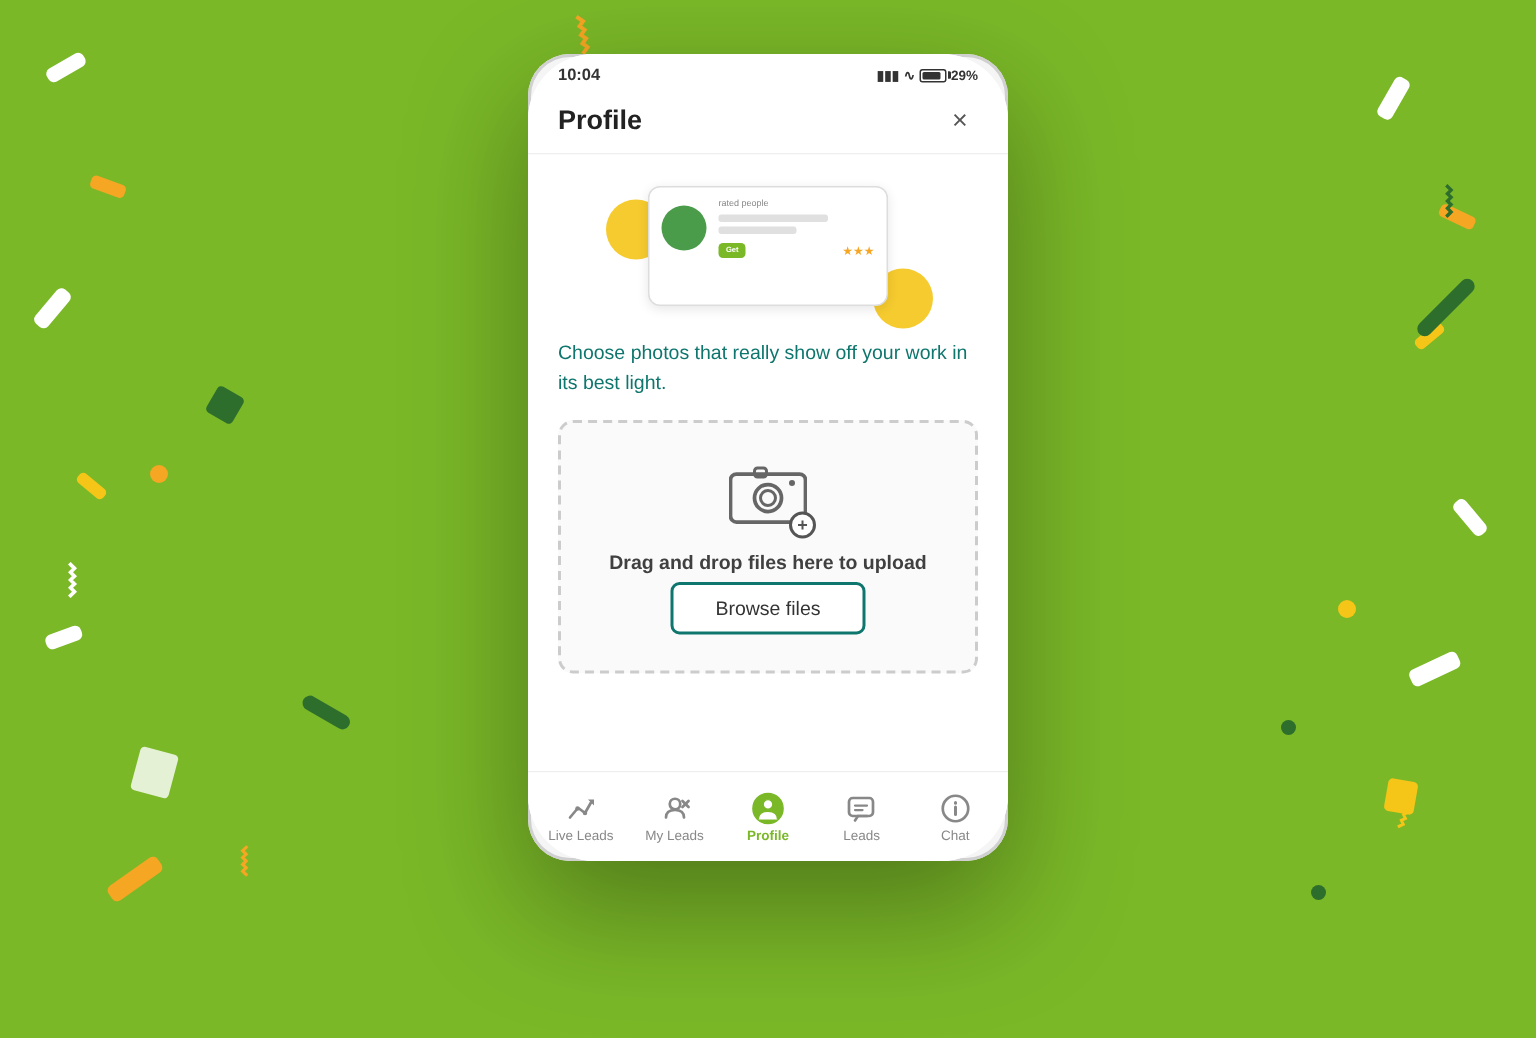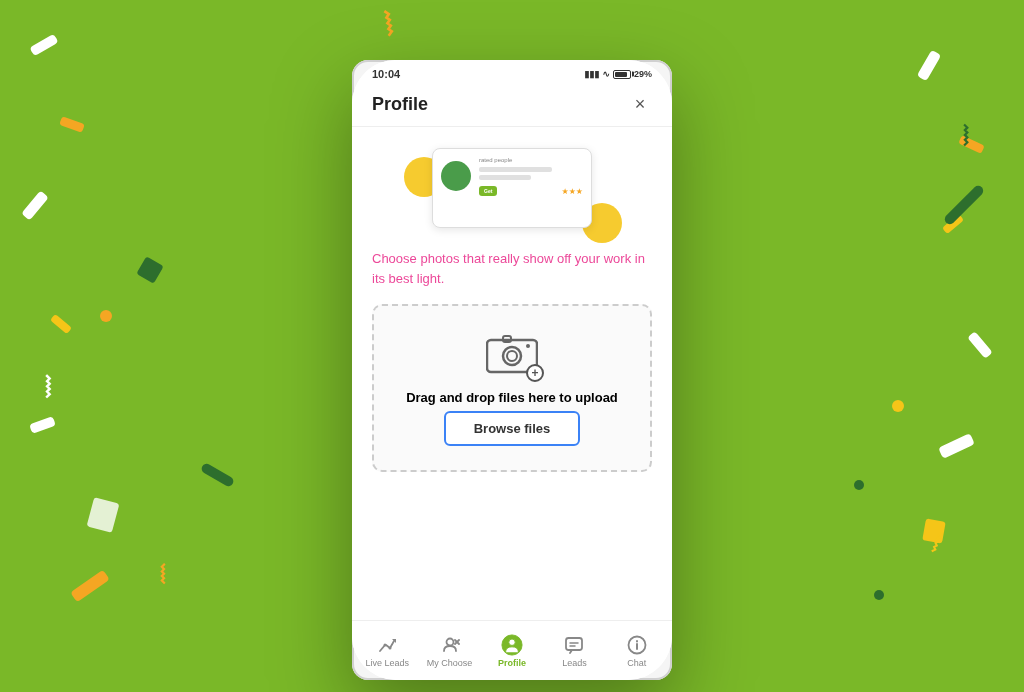--- a/index.html
+++ b/index.html
@@ -29,27 +29,26 @@
       position: absolute;
       left: 50%;
       top: 50%;
       transform: translate(-50%, -50%);
       width: 320px;
       height: 620px;
     }
 
     .phone-frame {
       width: 320px;
-      height: 620px;
+      height: 538px;
       background: #f5f5f5;
-      border-radius: 16px;
+      border-radius: 28px;
       box-shadow: 0 30px 80px rgba(0,0,0,0.35), inset 0 0 0 2px #d0d0d0;
       position: relative;
       overflow: hidden;
-      margin-top: 24px;
     }
 
     
     .phone-notch {
       position: absolute;
       top: 10px;
       left: 50%;
       transform: translateX(-50%);
       width: 80px;
       height: 6px;
@@ -237,21 +236,21 @@
     
     .upload-title {
       font-size: 20px;
       font-weight: 800;
       color: #222;
       line-height: 1.3;
       margin-bottom: 10px;
     }
     .upload-subtitle {
       font-size: 13px;
-      color: #ec4899;
+      color: #0f766e;
       line-height: 1.5;
       margin-bottom: 16px;
     }
 
     
     .drop-zone {
       border: 2px dashed #ccc;
       border-radius: 10px;
       padding: 24px 16px;
       text-align: center;
@@ -281,35 +280,35 @@
       justify-content: center;
       border: 2px solid #555;
       font-size: 12px;
       font-weight: 700;
       color: #555;
       line-height: 1;
     }
     .drag-drop-text {
       font-size: 13px;
       font-weight: 700;
-      color: #000000;
+      color: #404040;
       margin-bottom: 6px;
     }
     .or-text {
       font-size: 12px;
       color: #999;
       margin-bottom: 10px;
     }
     .browse-btn {
       display: inline-block;
       padding: 8px 28px;
-      border: 2px solid #3b82f6;
+      border: 2px solid #0f766e;
       border-radius: 6px;
       font-size: 13px;
-      font-weight: 700;
+      font-weight: 400;
       color: #333;
       background: #fff;
       cursor: pointer;
     }
 
     
     .bottom-nav {
       position: absolute;
       bottom: 0;
       left: 0;
@@ -506,21 +505,21 @@
 
         <div class="nav-item">
           <div class="nav-icon">
             <svg width="20" height="20" viewBox="0 0 20 20" fill="none">
               <path d="M4 16 Q4 11 10 11 Q16 11 16 16" stroke="#888" stroke-width="1.8" stroke-linecap="round" fill="none"></path>
               <circle cx="10" cy="7" r="3.5" stroke="#888" stroke-width="1.8" fill="none"></circle>
               <path d="M15 5 L19 9" stroke="#888" stroke-width="1.8" stroke-linecap="round"></path>
               <path d="M15 9 L19 5" stroke="#888" stroke-width="1.8" stroke-linecap="round"></path>
             </svg>
           </div>
-          <span class="nav-label">My Choose</span>
+          <span class="nav-label">My Leads</span>
         </div>
 
         <div class="nav-item">
           <div class="nav-icon active">
             <svg width="24" height="24" viewBox="0 0 24 24" fill="none">
               <circle cx="12" cy="12" r="11" fill="#7ab828"></circle>
               <circle cx="12" cy="9" r="3.5" fill="white"></circle>
               <path d="M5 20 Q5 14 12 14 Q19 14 19 20" fill="white"></path>
             </svg>
           </div>

